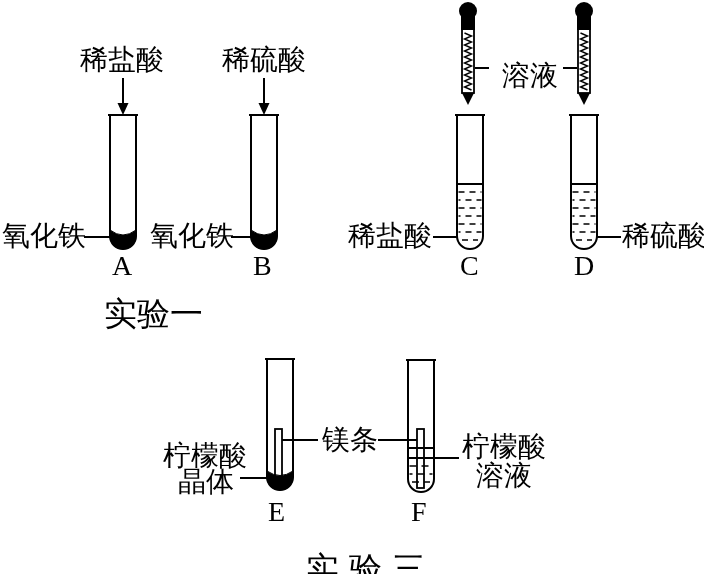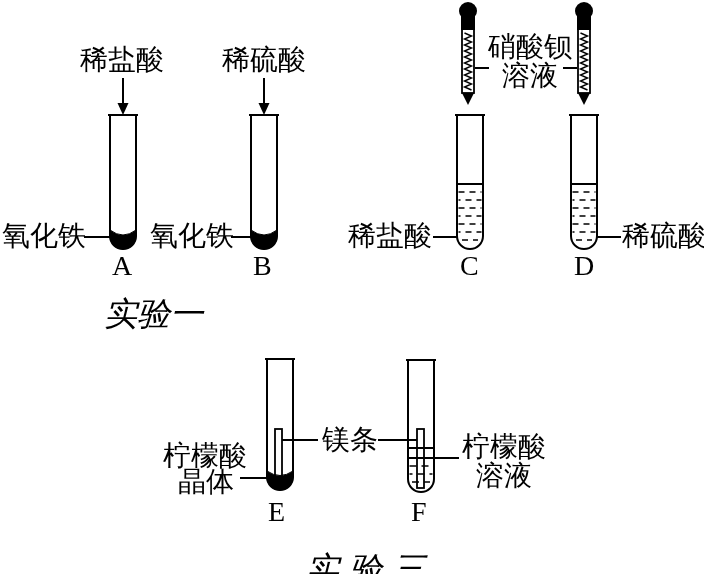--- a/index.html
+++ b/index.html
@@ -13,21 +13,20 @@
   .lbl{
     position:absolute;font-size:28px;line-height:30px;white-space:nowrap;
     color:#000;
   }
   .letter{
     position:absolute;font-size:28px;line-height:28px;white-space:nowrap;
     font-family:"Liberation Serif","DejaVu Serif",serif;
   }
   .title{
     position:absolute;font-size:33px;line-height:36px;white-space:nowrap;
-    font-style:italic;
   }
   .title.wide{letter-spacing:10px;}
 </style>
 </head>
 <body>
 
 <div id="stage">
 
   <svg id="diagram-svg" width="704" height="574" viewBox="0 0 704 574" fill="none" stroke="#000" stroke-width="2">
 
@@ -125,21 +124,20 @@
   </svg>
 
   <div class="lbl" style="left:80px;top:45px">稀盐酸</div>
   <div class="lbl" style="left:222px;top:45px">稀硫酸</div>
   <div class="lbl" style="left:2px;top:221px">氧化铁</div>
   <div class="lbl" style="left:150px;top:221px">氧化铁</div>
   <div class="letter" style="left:112px;top:252px">A</div>
   <div class="letter" style="left:253px;top:252px">B</div>
   <div class="title" style="left:104px;top:296px">实验一</div>
 
-  <div class="lbl" style="left:488px;top:32px">硝酸钡</div>
   <div class="lbl" style="left:502px;top:61px">溶液</div>
   <div class="lbl" style="left:348px;top:221px">稀盐酸</div>
   <div class="lbl" style="left:622px;top:221px">稀硫酸</div>
   <div class="letter" style="left:460px;top:252px">C</div>
   <div class="letter" style="left:574px;top:252px">D</div>
 
   <div class="lbl" style="left:163px;top:441px">柠檬酸</div>
   <div class="lbl" style="left:178px;top:467px">晶体</div>
   <div class="lbl" style="left:322px;top:425px">镁条</div>
   <div class="lbl" style="left:462px;top:432px">柠檬酸</div>

